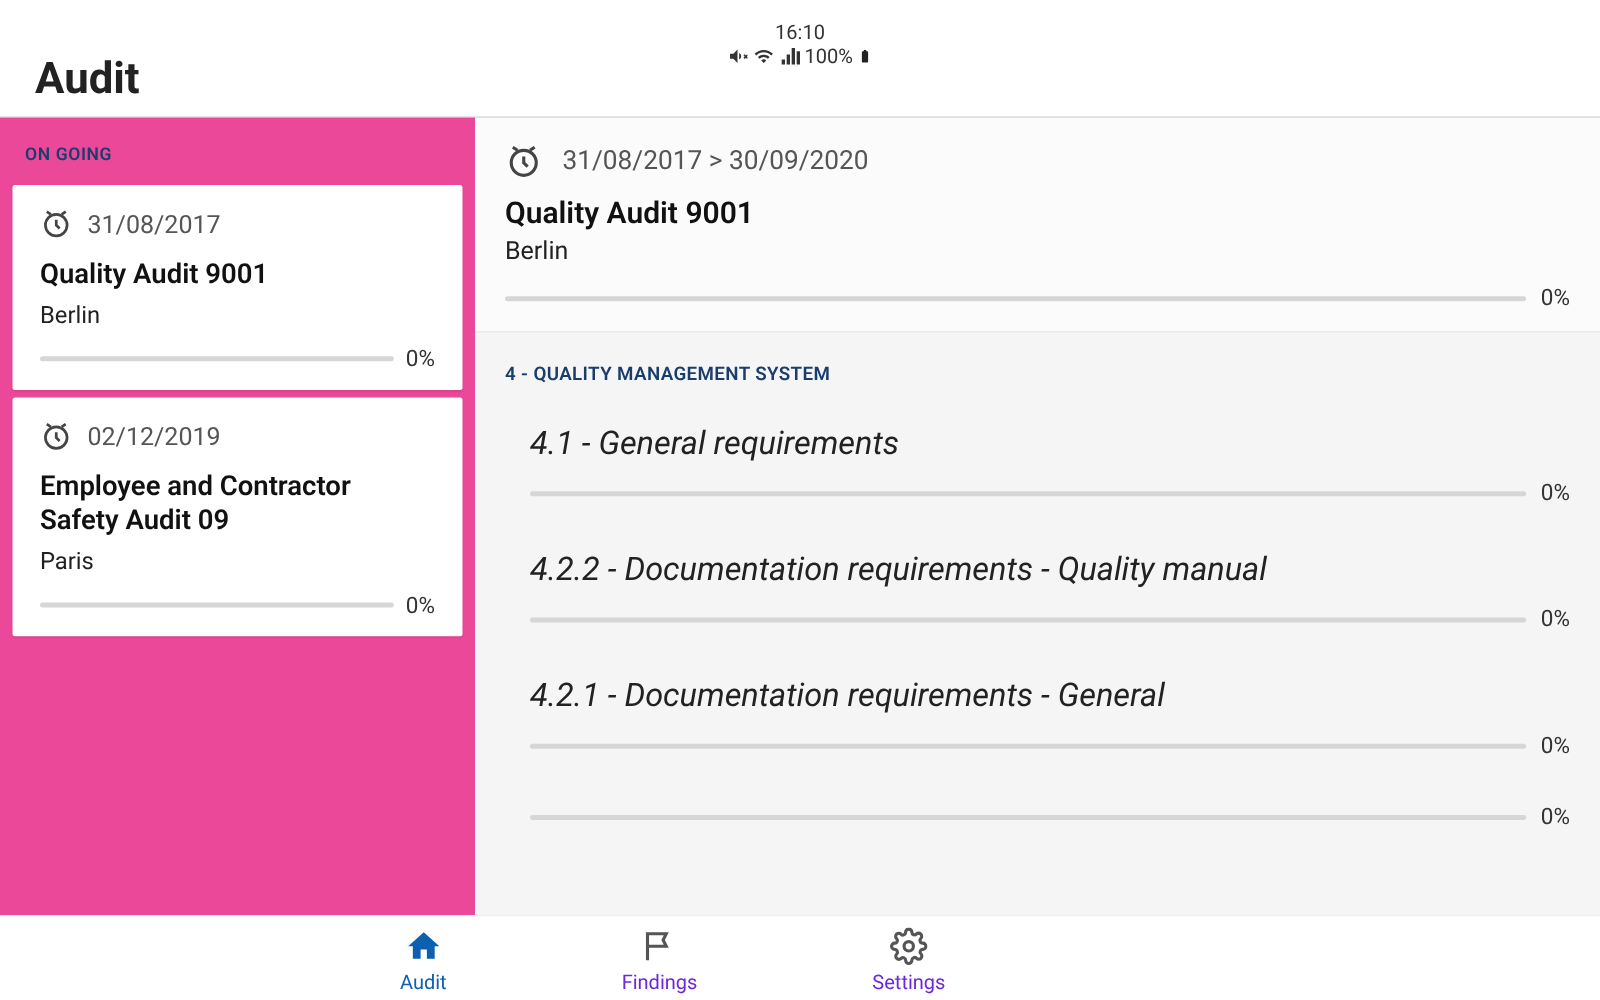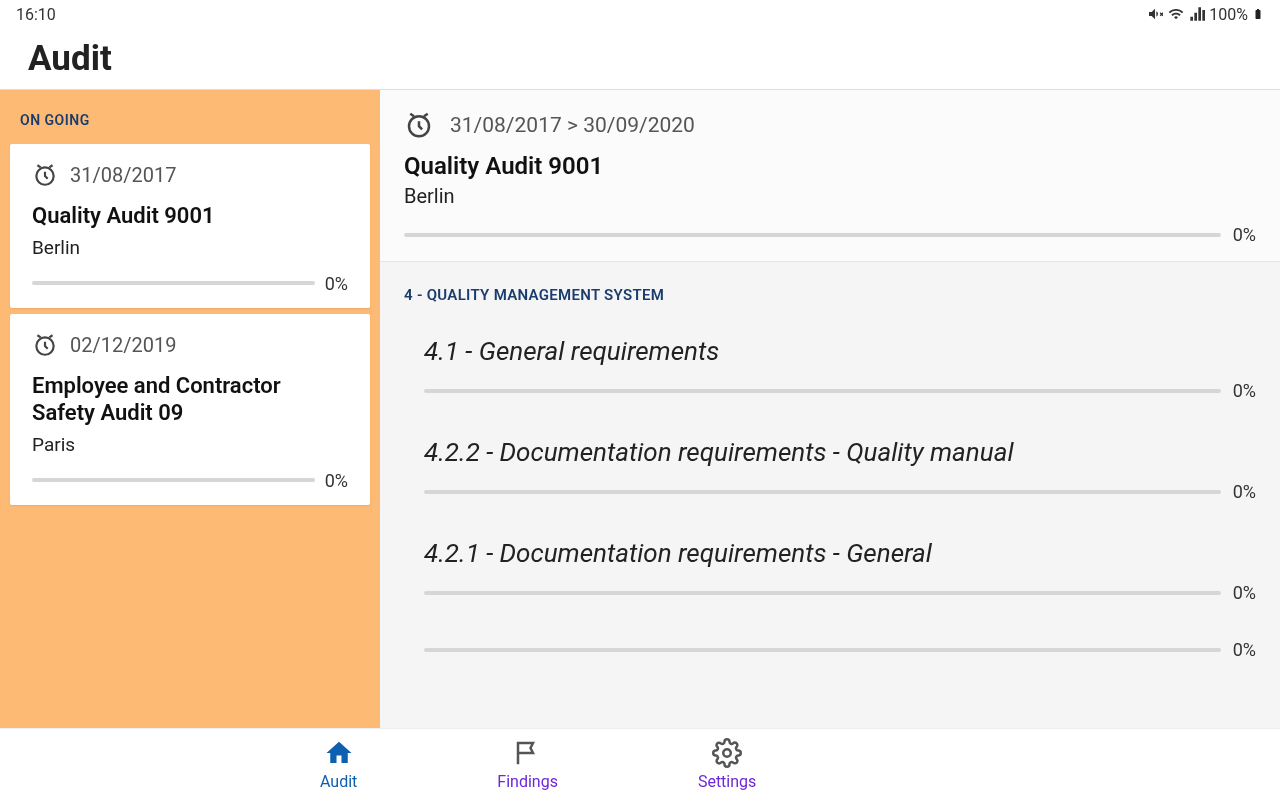--- a/index.html
+++ b/index.html
@@ -1,21 +1,21 @@
 <!DOCTYPE html>
 <html><head>
 <meta charset="utf-8">
 <style>
   * { box-sizing: border-box; margin: 0; padding: 0; }
   html, body { width: 1280px; height: 800px; font-family: -apple-system, Roboto, Arial, sans-serif; background: #fff; overflow: hidden; }
-  .status-bar { height: 28px; display: flex; justify-content: space-between; align-items: center; padding: 0 16px; font-size: 16px; color: #333; }
+  .status-bar { height: 28px; display: flex; justify-content: space-between; align-items: center; padding: 16px 16px; font-size: 16px; color: #333; flex-direction: column; }
   .status-right { display: flex; align-items: center; gap: 4px; }
   .header { height: 62px; display: flex; align-items: center; padding: 0 28px; border-bottom: 1px solid #ddd; }
   .header-title { font-size: 35px; font-weight: 700; color: #222; }
-  .main { display: flex; height: calc(800px - 28px - 62px - 72px); background: #fdba74; }
+  .main { display: flex; height: calc(800px - 28px - 62px - 72px); background: #ec4899; }
   .sidebar { width: 380px; padding: 8px 0; overflow-y: auto; }
   .section-label { font-size: 14px; font-weight: 600; color: #1a3d6d; letter-spacing: 0.5px; padding: 14px 20px 10px; }
   .card { background: #fff; border-radius: 2px; margin: 6px 10px; padding: 18px 22px 14px; box-shadow: 0 1px 2px rgba(0,0,0,0.08); cursor: pointer; }
   .card-date-row { display: flex; align-items: center; gap: 12px; margin-bottom: 14px; color: #555; }
   .card-date { font-size: 20px; color: #555; }
   .card-title { font-size: 22px; font-weight: 600; color: #111; margin-bottom: 6px; line-height: 1.25; }
   .card-loc { font-size: 19px; color: #222; margin-bottom: 14px; }
   .progress-row { display: flex; align-items: center; gap: 10px; }
   .progress-bar { flex: 1; height: 4px; background: #d6d6d6; border-radius: 2px; }
   .progress-pct { font-size: 18px; color: #333; }

